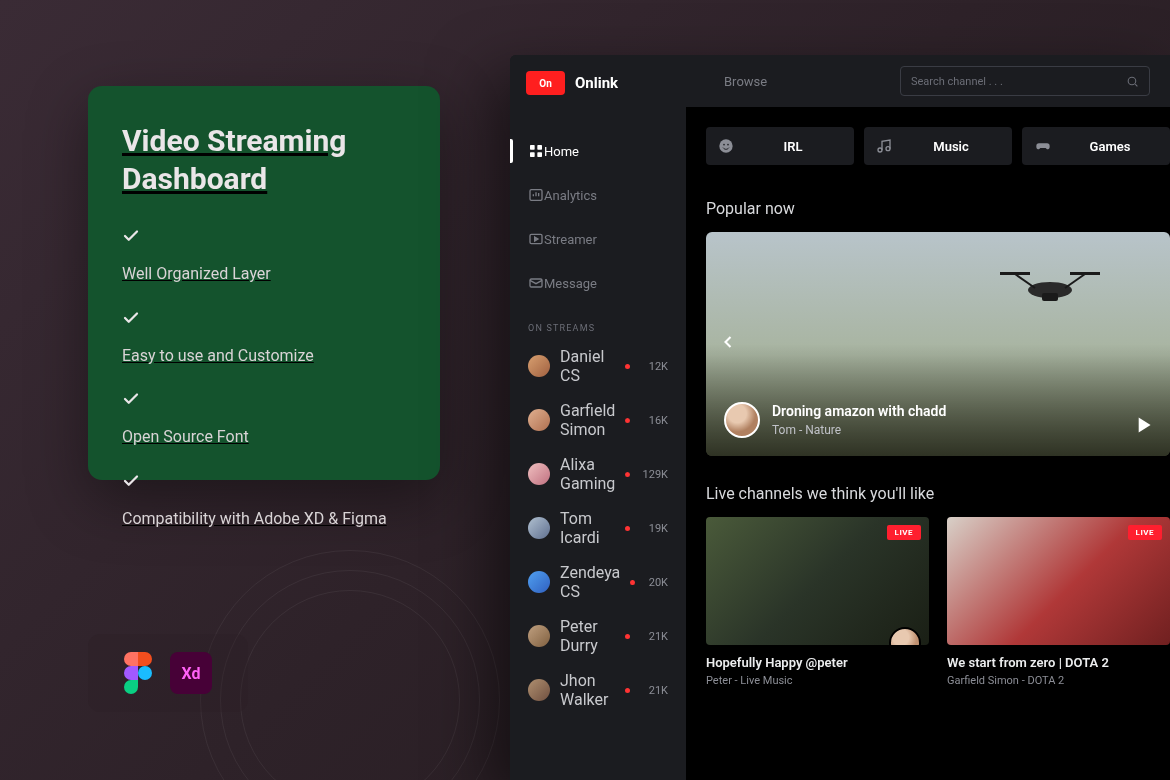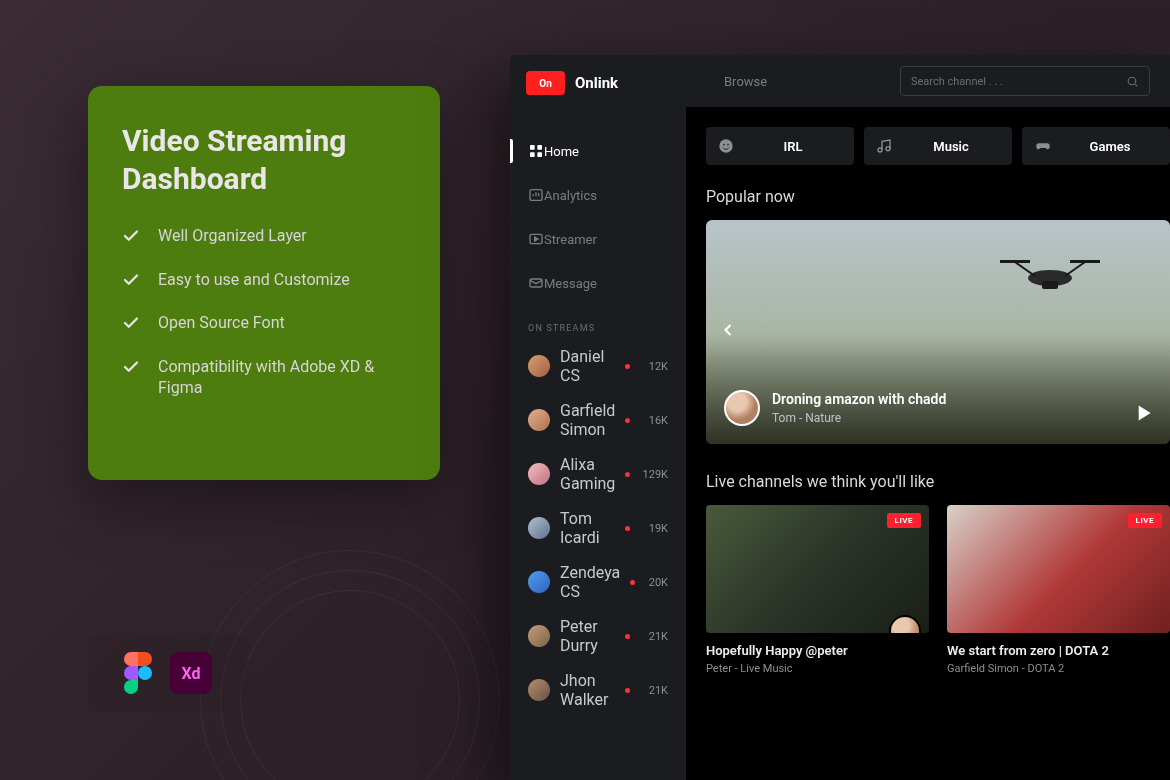--- a/index.html
+++ b/index.html
@@ -9,41 +9,43 @@
   background: linear-gradient(135deg, #3a2b35 0%, #2e2229 50%, #241b1f 100%);
   position: relative;
   overflow: hidden;
 }
 .promo-card {
   position: absolute;
   left: 88px;
   top: 86px;
   width: 352px;
   height: 394px;
-  background: #4d7c0f;
+  background: #14532d;
   border-radius: 14px;
   padding: 36px 34px;
   box-shadow: 0 20px 60px rgba(0,0,0,0.4);
+  text-decoration: underline;
 }
 .promo-title {
   color: #eae6e8;
   font-size: 30px;
   font-weight: 700;
   line-height: 1.25;
   margin-bottom: 28px;
 }
 .feature-list { list-style: none; }
 .feature-item {
   display: flex;
   align-items: flex-start;
   gap: 18px;
   color: #d9d4d6;
   font-size: 16px;
   margin-bottom: 22px;
   line-height: 1.35;
+  flex-direction: column;
 }
 .check-icon { flex-shrink: 0; margin-top: 2px; }
 .tool-logos {
   position: absolute;
   left: 88px;
   bottom: 68px;
   width: 160px;
   height: 78px;
   background: rgba(42,31,37,0.3);
   border-radius: 12px;
@@ -193,21 +195,21 @@
 .search-input {
   flex: 1;
   background: transparent;
   border: none;
   outline: none;
   color: #999;
   font-size: 11px;
 }
 .search-input::placeholder { color: #6b6d76; }
 .content { padding: 20px 0 0 20px; overflow: hidden; }
-.pills { display: flex; gap: 10px; margin-bottom: 22px; }
+.pills { display: flex; gap: 10px; margin-bottom: 34px; }
 .pill {
   flex: 1;
   height: 38px;
   background: #1b1c20;
   border-radius: 4px;
   display: flex;
   align-items: center;
   padding: 0 12px;
   gap: 10px;
   cursor: pointer;

